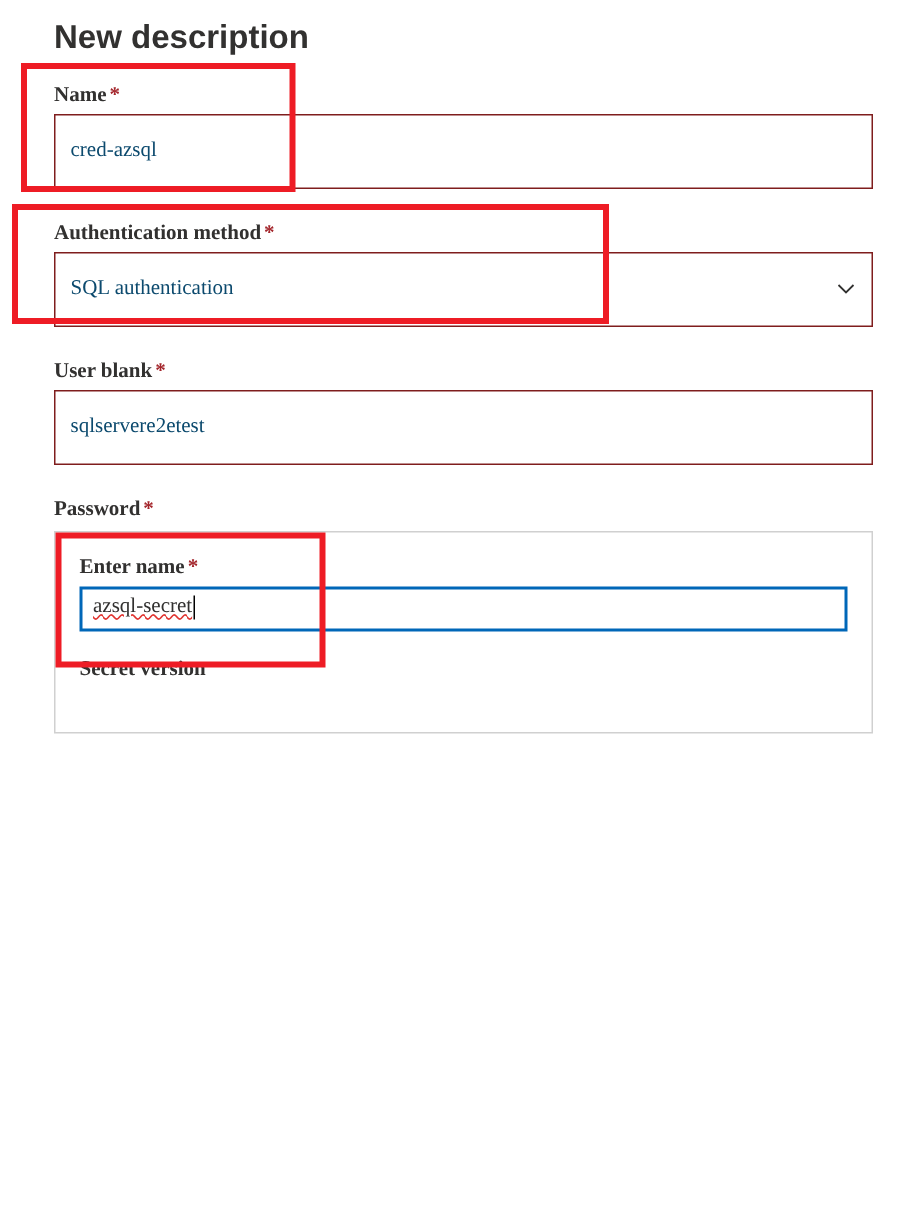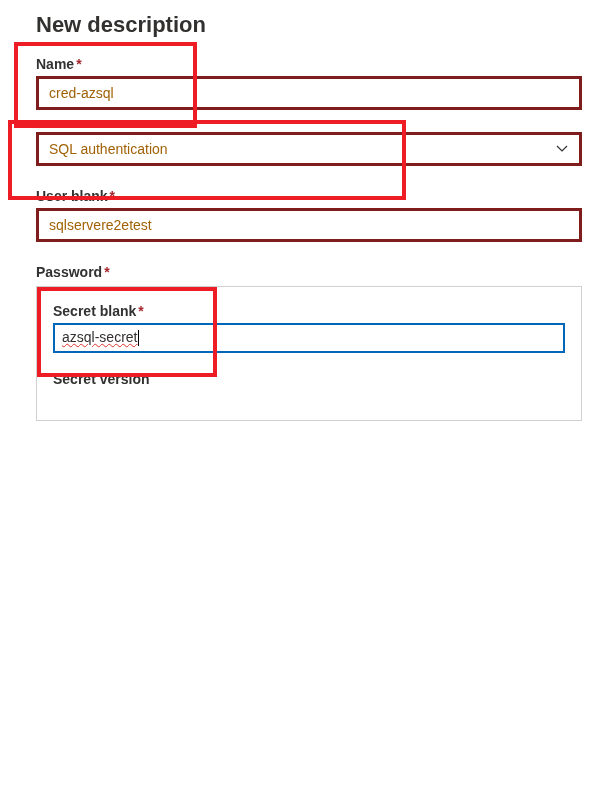--- a/index.html
+++ b/index.html
@@ -9,37 +9,37 @@
       color: #323130;
       font-size: 14px;
       width: 600px;
       padding: 12px 0 20px 0;
     }
     .page-title {
       font-size: 22px;
       font-weight: 600;
       margin: 0 0 18px 36px;
     }
-    .form { padding: 0 18px 0 36px; }
+    .form { padding: 0 18px 0 36px; font-family: Liberation Serif, serif; }
     .field-group { margin-bottom: 22px; position: relative; }
     .field-label {
       font-weight: 600;
       font-size: 14px;
       display: block;
       margin-bottom: 4px;
     }
     .req { color: #a4262c; margin-left: 2px; }
     input[type=text], textarea, .select {
       width: 100%;
-      border: 3px solid #7f1d1d;
-      padding: 6px 10px;
+      border: 1px solid #7f1d1d;
+      padding: 16px 10px;
       font-family: inherit;
       font-size: 14px;
       background: #fff;
-      color: #a16207;
+      color: #0c4a6e;
     }
     textarea {
       min-height: 72px;
       resize: vertical;
     }
     textarea::placeholder, input::placeholder { color: #888; }
     .select {
       display: flex;
       justify-content: space-between;
       align-items: center;
@@ -92,20 +92,23 @@
     <div class="hl hl-name"></div>
     <label class="field-label">
       <span>Name</span><span class="req">*</span>
     </label>
     <input type="text" value="cred-azsql" style="">
   </div>
 
 
   <div class="field-group">
     <div class="hl hl-auth"></div>
+    <label class="field-label">
+      <span>Authentication method</span><span class="req">*</span>
+    </label>
     <div class="select">
       <span>SQL authentication</span>
       <span class="chev">
         <svg width="14" height="14" viewBox="0 0 14 14">
             <path d="M2 4l5 5 5-5" fill="none" stroke="#323130" stroke-width="1.2"></path>
           </svg>
       </span>
     </div>
   </div>
 
@@ -120,21 +123,21 @@
     <label class="field-label">
       <span>Password</span><span class="req">*</span>
     </label>
     <div class="pw-box">
       <div class="pw-inner">
 
 
         <div class="field-group focused" style="position:relative;">
           <div class="hl hl-secret"></div>
           <label class="field-label">
-            <span>Secret blank</span><span class="req">*</span>
+            <span>Enter name</span><span class="req">*</span>
           </label>
           <div style="position:relative;">
             <input type="text" style="color: transparent; caret-color: transparent;" value="azsql-secret">
             <div style="position:absolute;left:0;top:0;padding:5px 9px;pointer-events:none;font-size:14px;line-height:18px;">
               <span class="spell-under">azsql-secret</span><span class="text-caret"></span>
             </div>
           </div>
         </div>
 
         <div class="field-group">

